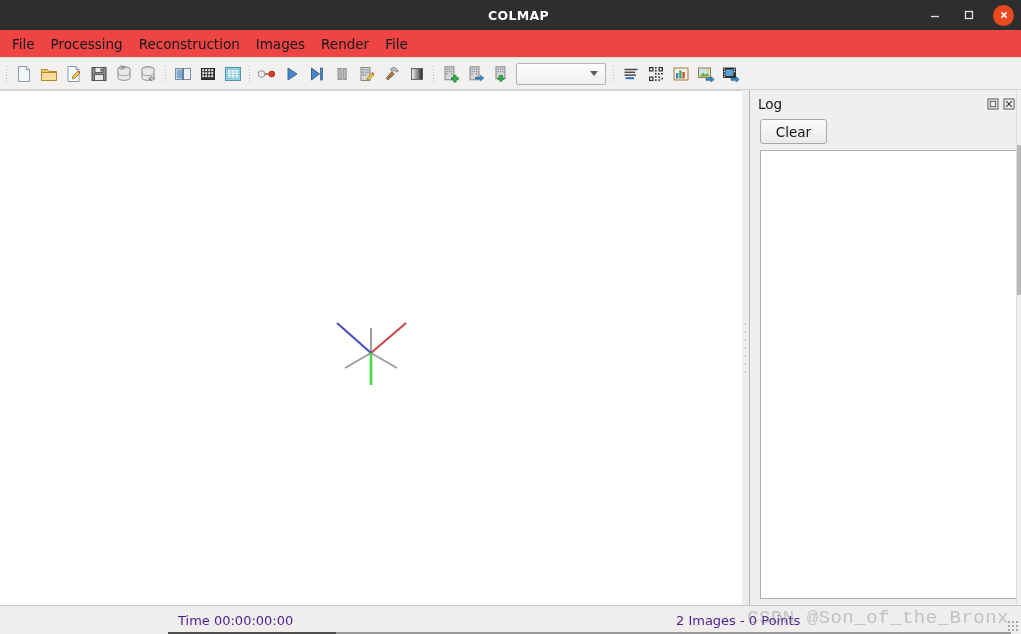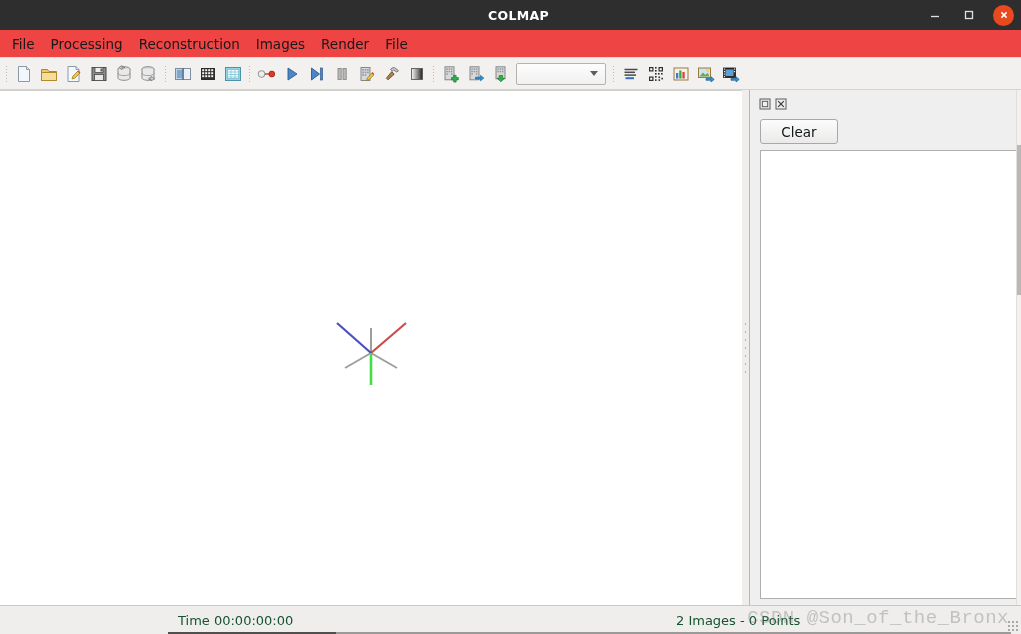--- a/index.html
+++ b/index.html
@@ -164,21 +164,21 @@
     flex: 1 1 auto;
   }
   .log-hdr-btns { display: flex; align-items: center; gap: 3px; padding-right: 4px; }
   .log-hdr-btn {
     width: 13px; height: 13px;
     display: flex; align-items: center; justify-content: center;
     cursor: default;
   }
   .clear-row { padding: 4px 0 6px 2px; }
   .clear-btn {
-    width: 78px; height: 25px;
+    width: 67px; height: 25px;
     background: linear-gradient(#fcfcfc, #ebeae9);
     border: 1px solid #a9a8a6;
     border-radius: 3px;
     font-family: "DejaVu Sans", "Liberation Sans", sans-serif;
     font-size: 13.5px;
     color: #131415;
     cursor: default;
   }
   .log-text {
     flex: 1 1 auto;
@@ -210,21 +210,21 @@
 
   
   .statusbar {
     height: 29px;
     flex: 0 0 29px;
     background: #efeeed;
     border-top: 1px solid #c9c8c6;
     display: flex; align-items: center;
     position: relative;
     font-size: 13px;
-    color: #14532d;
+    color: #4c1d95;
   }
   .status-time {
     position: absolute;
     left: 178px; top: 50%;
     transform: translateY(-50%);
     white-space: nowrap;
   }
   .status-counts {
     position: absolute;
     left: 676px; top: 50%;
@@ -603,20 +603,21 @@
         <line x1="371" y1="262" x2="371" y2="294" stroke="#44dd44" stroke-width="2.6"></line>
       </svg>
     </div>
 
     <div class="splitter">
         <i></i>
       </div>
 
     <div class="logdock">
       <div class="log-header">
+        <div class="log-title">Log</div>
         <div class="log-hdr-btns">
           <div class="log-hdr-btn">
             <svg width="12" height="12" viewBox="0 0 12 12">
               <rect x="1" y="1" width="10" height="10" fill="none" stroke="#5a5a5a" stroke-width="1"></rect>
               <rect x="3.3" y="3.3" width="5.4" height="5.4" fill="none" stroke="#5a5a5a" stroke-width="1"></rect>
             </svg>
           </div>
           <div class="log-hdr-btn">
             <svg width="12" height="12" viewBox="0 0 12 12">
               <rect x="1" y="1" width="10" height="10" fill="none" stroke="#5a5a5a" stroke-width="1"></rect>

